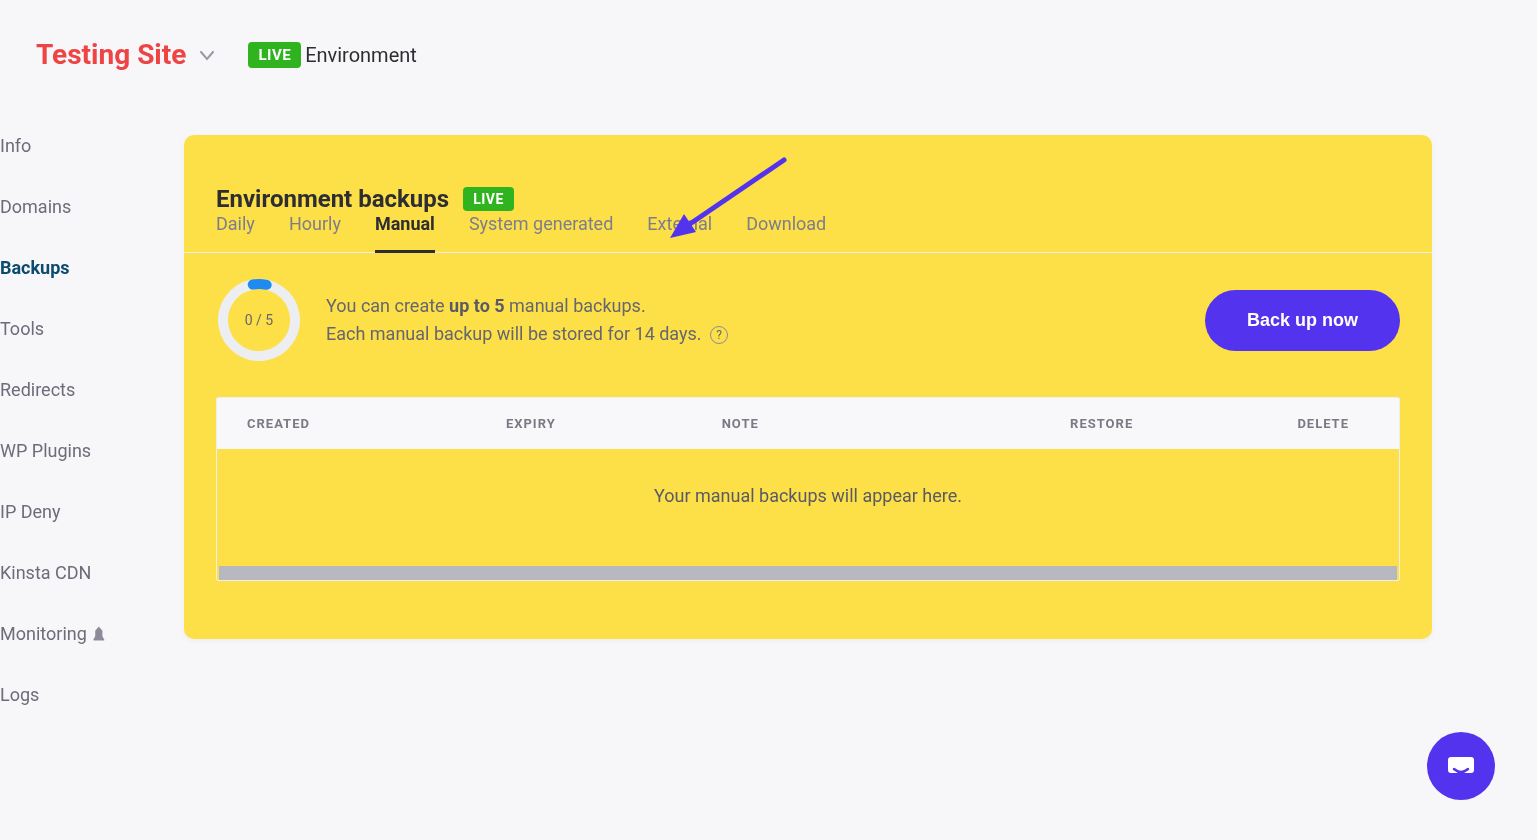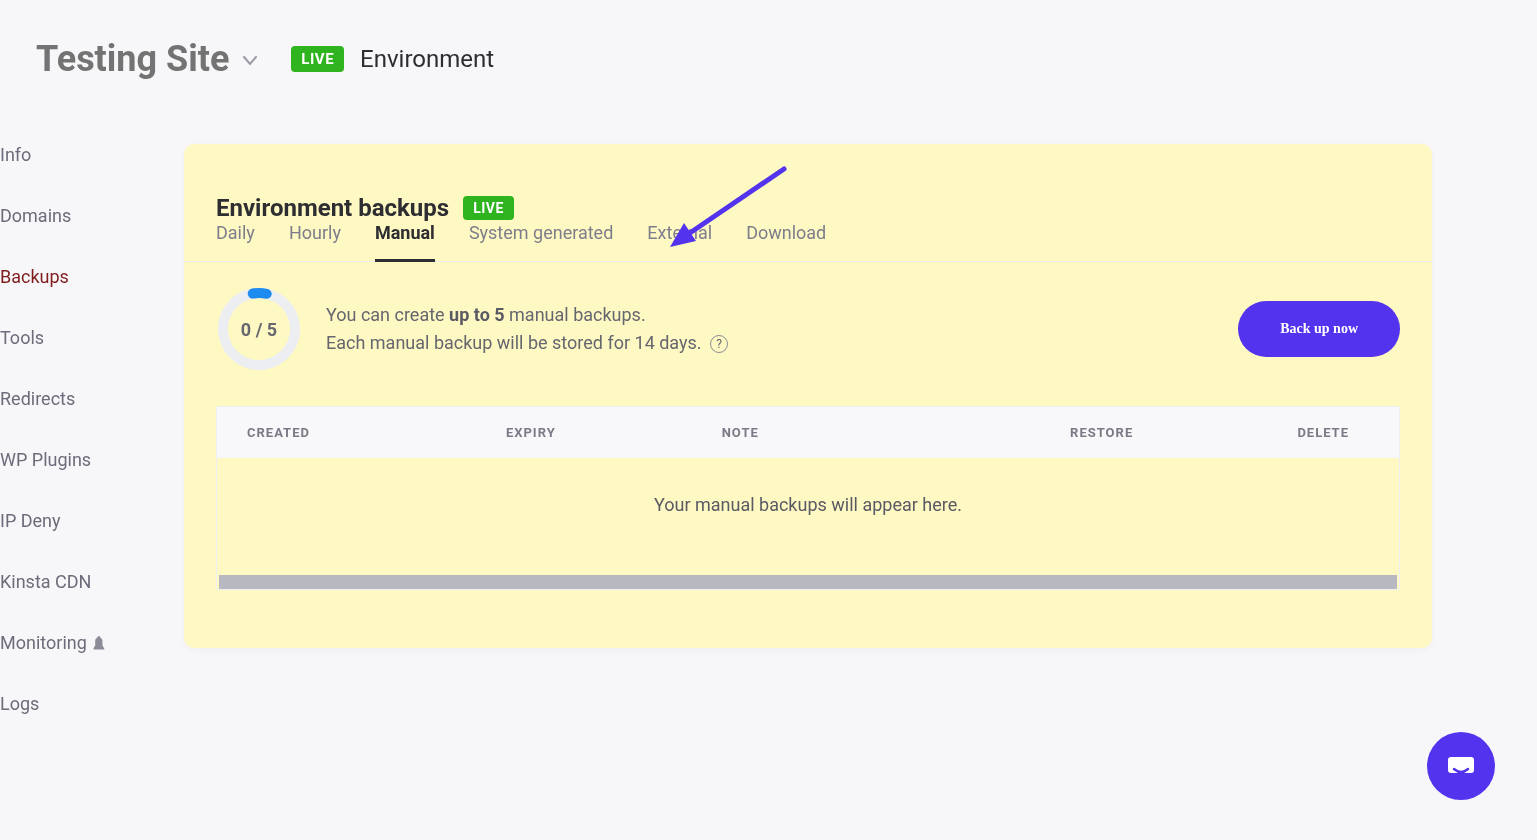--- a/index.html
+++ b/index.html
@@ -13,23 +13,23 @@
     position: relative;
   }
 
   
   .header {
     display: flex;
     align-items: center;
     padding: 38px 36px 0 36px;
   }
   .site-title {
-    font-size: 36px;
-    font-weight: 700;
-    color: #737373;
+    font-size: 28px;
+    font-weight: 700;
+    color: #ef4444;
   }
   .site-title-wrap {
     display: flex;
     align-items: center;
     gap: 14px;
   }
   .chevron-small {
     color: #9a9aa6;
     font-size: 18px;
   }
@@ -40,23 +40,23 @@
     background: #2fb41f;
     color: #fff;
     font-weight: 700;
     font-size: 15px;
     padding: 4px 10px;
     border-radius: 4px;
     margin-left: 34px;
     letter-spacing: .5px;
   }
   .env-label {
-    font-size: 24px;
-    color: #2e2e32;
-    margin-left: 16px;
+    font-size: 20px;
+    color: #2e2e32;
+    margin-left: 4px;
   }
   .header-spacer { flex: 1; }
   .change-env {
     display: flex;
     align-items: center;
     gap: 30px;
     border: 1px solid #b5b5c3;
     border-radius: 30px;
     padding: 14px 26px;
     font-size: 17px;
@@ -82,35 +82,35 @@
   }
   .sidebar-item {
     font-size: 18px;
     color: #6c6c7a;
     cursor: pointer;
     display: flex;
     align-items: center;
     gap: 6px;
   }
   .sidebar-item.active {
-    color: #7f1d1d;
-    font-weight: 400;
+    color: #0c4a6e;
+    font-weight: 700;
   }
   .sidebar-bell {
     display:inline-block;
     width:12px;
     height:14px;
     background: #8c8c98;
     clip-path: polygon(50% 0, 80% 30%, 80% 70%, 100% 100%, 0 100%, 20% 70%, 20% 30%);
     border-radius:2px;
   }
 
   
   .panel {
-    background: #fef9c3;
+    background: #fde047;
     border-radius: 10px;
     box-shadow: 0 2px 6px rgba(0,0,0,0.04);
     width: 1248px;
     padding: 50px 0 30px 0;
     min-height: 504px;
     position: relative;
   }
   .panel-heading {
     display: flex;
     align-items: center;
@@ -166,23 +166,23 @@
     width: 86px;
     height: 86px;
   }
   .progress-ring svg { transform: rotate(-100deg); }
   .progress-text {
     position: absolute;
     inset: 0;
     display: flex;
     align-items: center;
     justify-content: center;
-    font-size: 18px;
+    font-size: 14px;
     color: #66666f;
-    font-weight: 700;
+    font-weight: 400;
   }
   .info-text {
     font-size: 18px;
     color: #66666f;
     line-height: 1.55;
   }
   .info-text strong { color: #5a5a64; font-weight:700; }
   .help-icon {
     display:inline-flex;
     align-items:center;
@@ -193,27 +193,26 @@
     border-radius:50%;
     font-size:12px;
     color:#66666f;
     margin-left:4px;
     vertical-align: middle;
   }
   .info-spacer { flex:1; }
   .primary-btn {
     background: #5333ed;
     color: #fff;
-    font-size: 14px;
+    font-size: 18px;
     font-weight: 600;
     border: none;
     border-radius: 40px;
     padding: 20px 42px;
     cursor: pointer;
-    font-family: Liberation Serif, serif;
   }
 
   
   .table {
     margin: 10px 32px 0 32px;
     border: 1px solid #efeff3;
     border-radius: 2px;
     overflow: hidden;
   }
   .thead {

